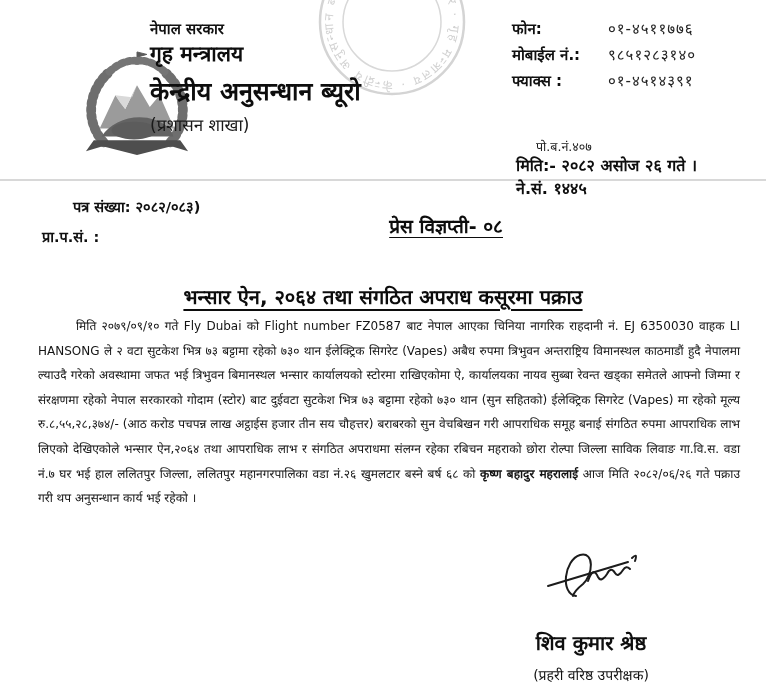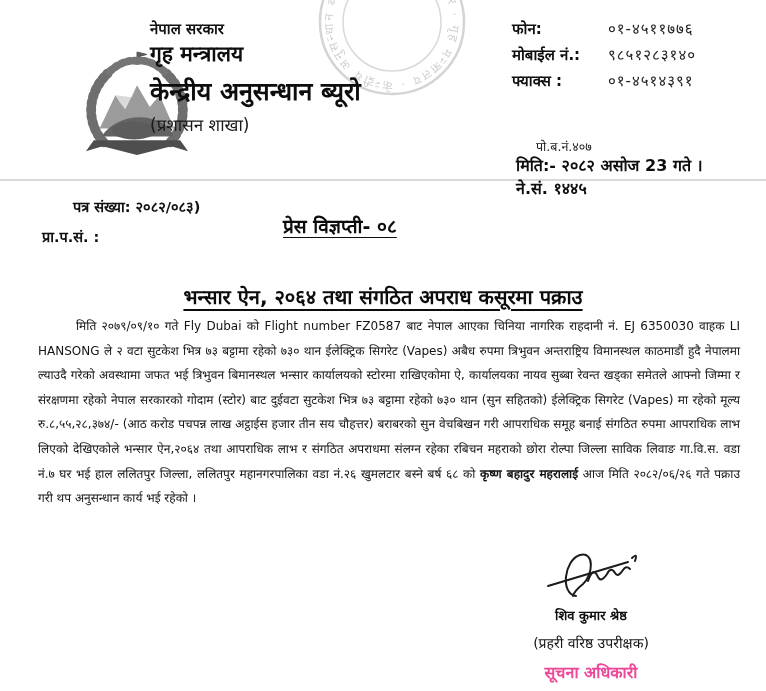--- a/index.html
+++ b/index.html
@@ -27,33 +27,33 @@
   .contact .row{display:flex;margin-bottom:6px;}
   .contact .lbl{width:96px;font-weight:700;color:#101010;}
   .contact .val{color:#232323;letter-spacing:1px;}
   
   .pobox{left:536px;top:138px;font-size:12.5px;color:#1b1b1b;}
   .dateline{left:516px;top:154px;font-size:16px;font-weight:700;color:#0e0e0e;}
   .rule{left:0;top:179px;width:766px;height:2px;background:#c3c3c3;opacity:.65;}
   .nesam{left:516px;top:177px;font-size:16px;font-weight:700;color:#0e0e0e;}
   .letterno{left:73px;top:196px;font-size:14.5px;font-weight:700;color:#101010;}
   .refno{left:42px;top:226px;font-size:14.5px;font-weight:700;color:#101010;}
-  .press{left:283px;top:213px;width:220px;text-align:left;font-size:19px;font-weight:700;
+  .press{left:283px;top:213px;width:220px;text-align:right;font-size:19px;font-weight:700;
          text-decoration:underline;text-underline-offset:4px;color:#0c0c0c;}
   
   .title{left:0;top:283px;width:766px;text-align:center;font-size:20px;font-weight:700;color:#0c0c0c;}
   .title span{text-decoration:underline;text-underline-offset:5px;}
   .bodytext{left:38px;top:314px;width:702px;font-size:12px;line-height:24.6px;
             text-align:justify;color:#141414;}
   .bodytext p{margin:0;text-indent:38px;}
   .bodytext b{font-weight:700;}
   
   .sig{left:540px;top:548px;width:112px;height:54px;}
   .sigblock{left:486px;top:606px;width:210px;text-align:center;}
-  .sigblock .nm{font-size:13px;font-weight:600;color:#0f0f0f;}
+  .sigblock .nm{font-size:20px;font-weight:600;color:#0f0f0f;margin-top:23px;}
   .sigblock .rk{font-size:14px;font-weight:500;color:#121212;margin-top:9px;}
   .sigblock .tt{font-size:16px;font-weight:600;color:#ec4899;margin-top:9px;}
 </style>
 </head>
 <body>
 
 <div class="page">
 
   <svg class="abs stamp" viewBox="0 0 152 152">
     <circle cx="76" cy="76" r="72" fill="none" stroke="#8f8f8f" stroke-width="2.5"></circle>
@@ -100,21 +100,21 @@
       <span class="lbl">मोबाईल नं.:</span>
       <span class="val">९८५१२८३१४०</span>
     </div>
     <div class="row">
       <span class="lbl">फ्याक्स :</span>
       <span class="val">०१-४५१४३९१</span>
     </div>
   </div>
 
   <div class="abs pobox">पो.ब.नं.४०७</div>
-  <div class="abs dateline">मिति:- २०८२ असोज 23 गते ।</div>
+  <div class="abs dateline">मिति:- २०८२ असोज २६ गते ।</div>
   <div class="abs rule"></div>
   <div class="abs nesam">ने.सं. १४४५</div>
   <div class="abs letterno">पत्र संख्या: २०८२/०८३)</div>
   <div class="abs refno">प्रा.प.सं. :</div>
   <div class="abs press">प्रेस विज्ञप्ती- ०८</div>
 
   <div class="abs title">
     <span>भन्सार ऐन, २०६४ तथा संगठित अपराध कसूरमा  पक्राउ</span>
   </div>
 

